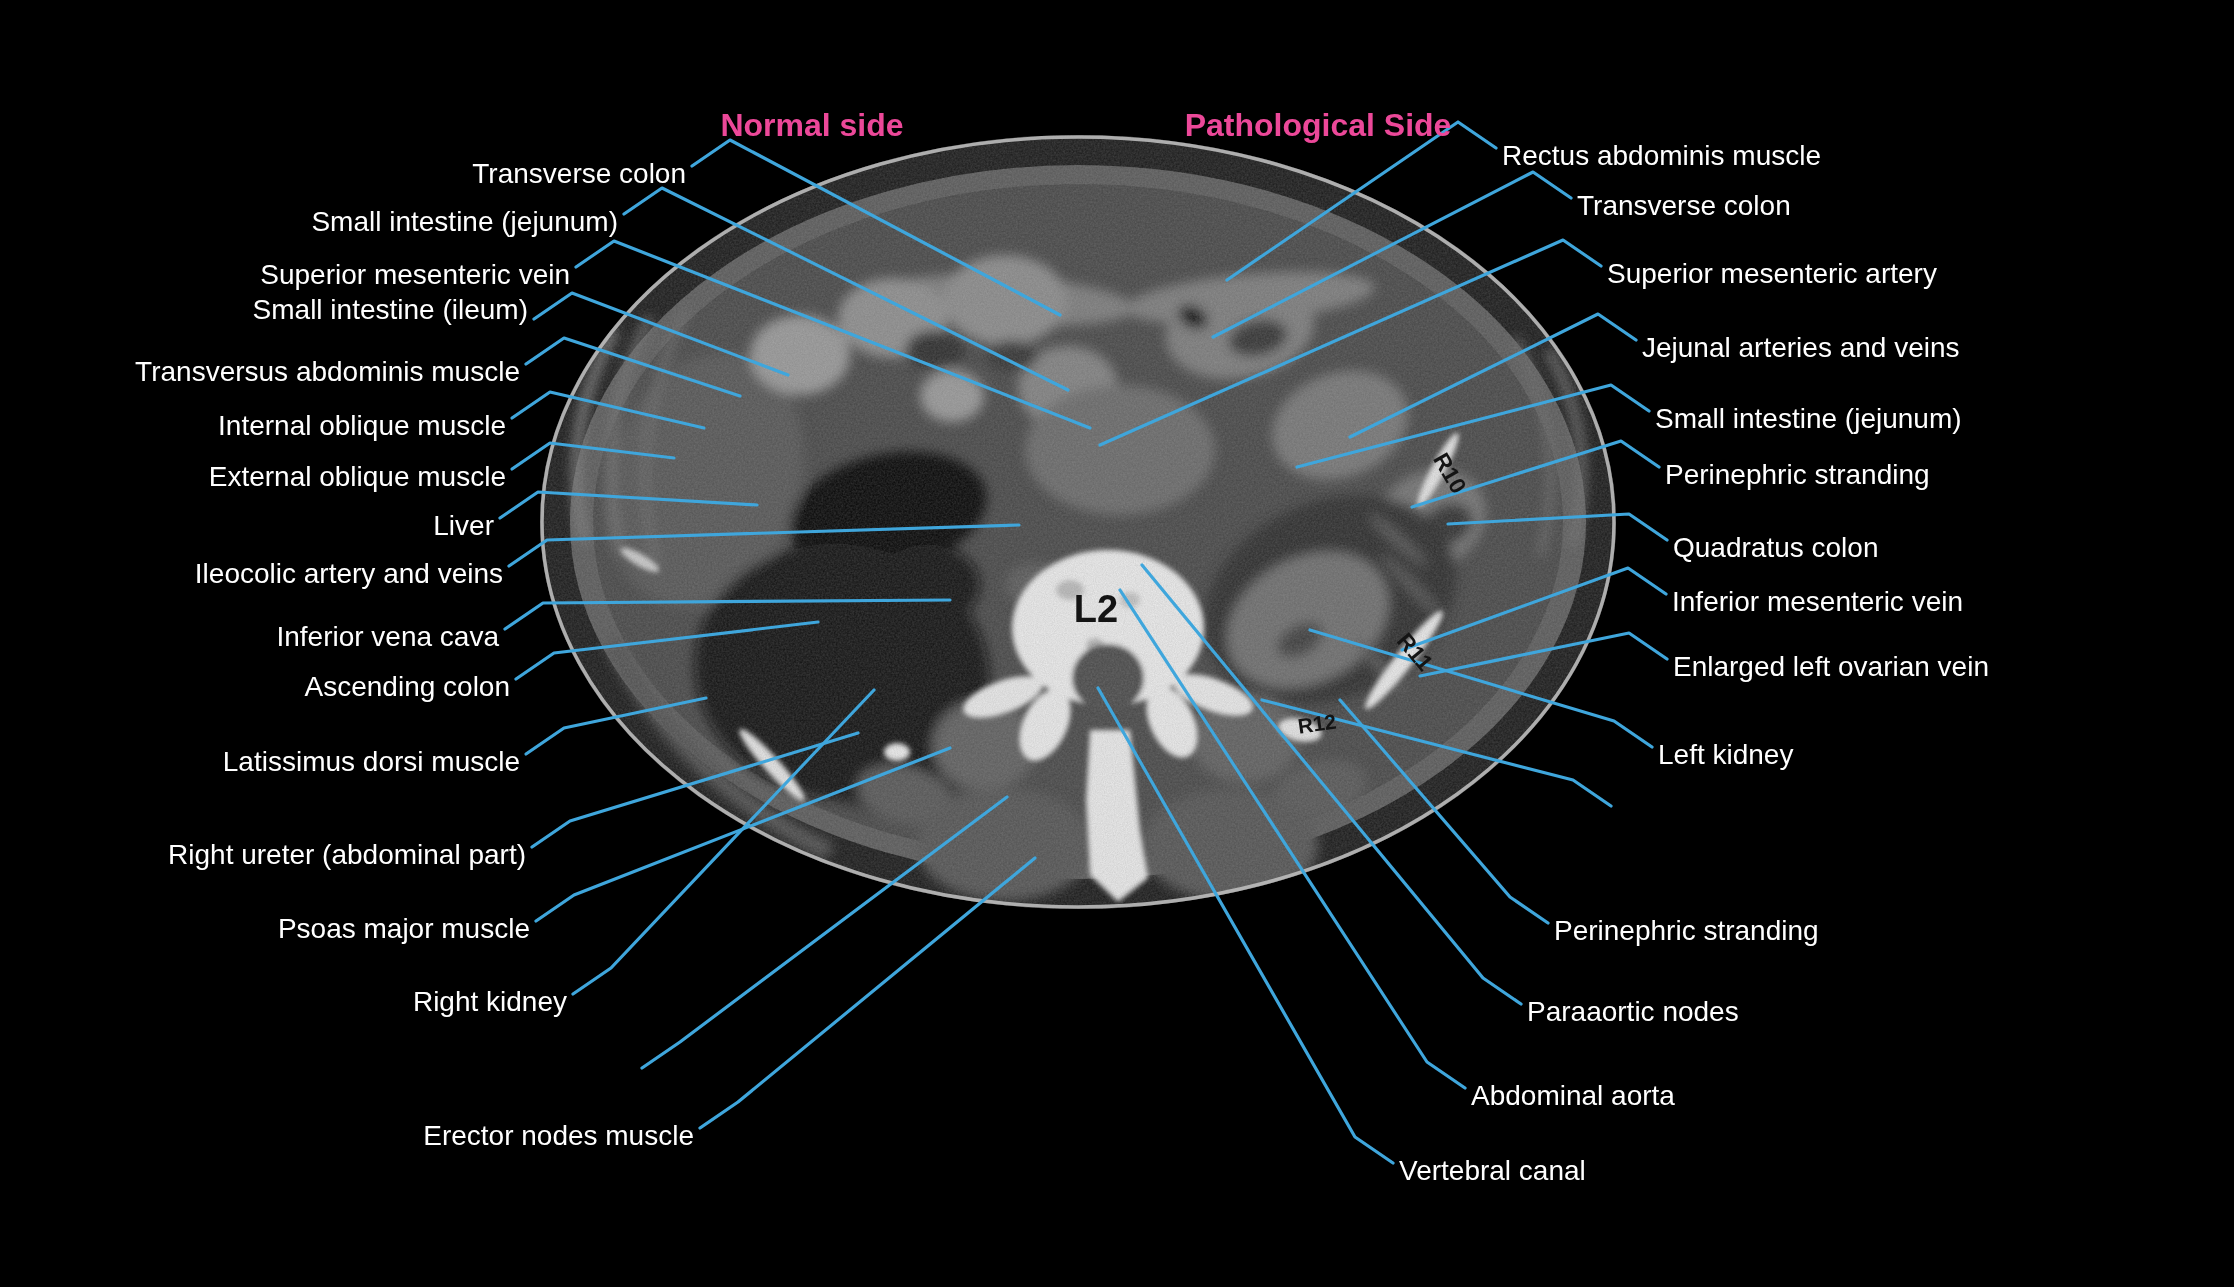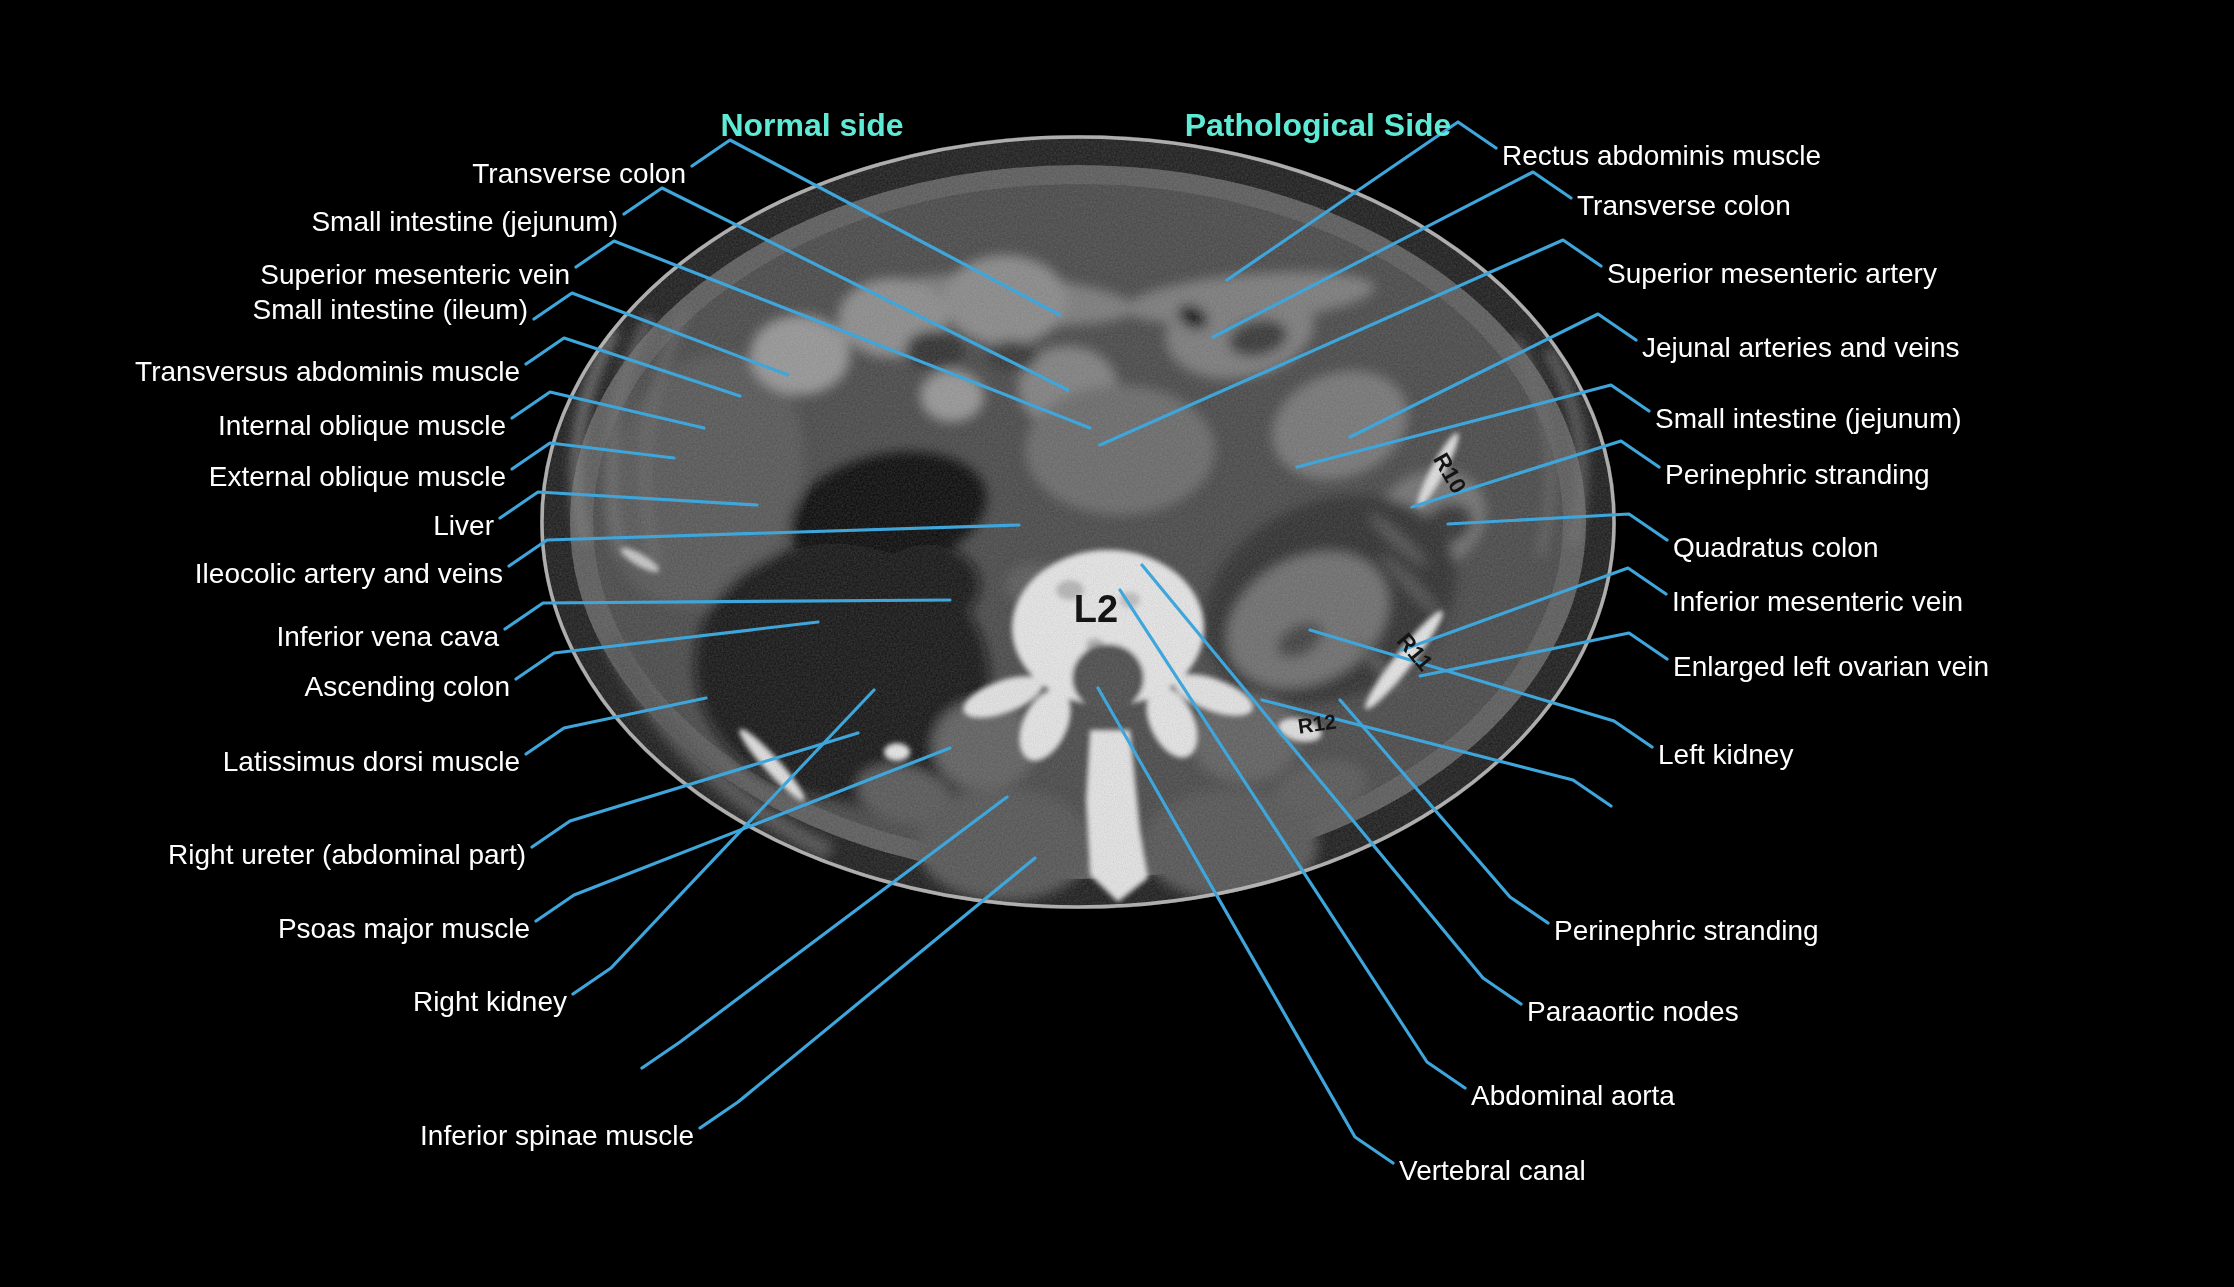--- a/index.html
+++ b/index.html
@@ -1,21 +1,21 @@
 <!DOCTYPE html>
 <html><head>
 <meta charset="utf-8">
 <style>
   html,body{margin:0;padding:0;background:#000;}
   #stage{position:relative;width:2234px;height:1287px;background:#000;overflow:hidden;
          font-family:"Liberation Sans",sans-serif;}
   #ct-svg{position:absolute;left:0;top:0;z-index:1;}
   .lbl{position:absolute;z-index:3;color:#fff;font-size:28px;line-height:34px;white-space:nowrap;}
   .lbl.left{text-align:right;}
-  .hdr{position:absolute;z-index:3;top:107px;transform:translateX(-50%);color:#5eead4;
+  .hdr{position:absolute;z-index:3;top:107px;transform:translateX(-50%);color:#ec4899;
        font-size:32px;font-weight:700;white-space:nowrap;}
   .ct-text{font-family:"Liberation Sans",sans-serif;font-weight:700;fill:#141414;}
 </style>
 </head>
 <body>
 
 <div id="stage">
 
   <svg id="ct-svg" width="2234" height="1287" viewBox="0 0 2234 1287" aria-hidden="true">
     <defs>
@@ -186,21 +186,21 @@
   <div class="lbl left" style="right:1728px;top:409px">Internal oblique muscle</div>
   <div class="lbl left" style="right:1728px;top:460px">External oblique muscle</div>
   <div class="lbl left" style="right:1740px;top:509px">Liver</div>
   <div class="lbl left" style="right:1731px;top:557px">Ileocolic artery and veins</div>
   <div class="lbl left" style="right:1735px;top:620px">Inferior vena cava</div>
   <div class="lbl left" style="right:1724px;top:670px">Ascending colon</div>
   <div class="lbl left" style="right:1714px;top:745px">Latissimus dorsi muscle</div>
   <div class="lbl left" style="right:1708px;top:838px">Right ureter (abdominal part)</div>
   <div class="lbl left" style="right:1704px;top:912px">Psoas major muscle</div>
   <div class="lbl left" style="right:1667px;top:985px">Right kidney</div>
-  <div class="lbl left" style="right:1540px;top:1119px">Inferior spinae muscle</div>
+  <div class="lbl left" style="right:1540px;top:1119px">Erector nodes muscle</div>
 
   <div class="lbl" style="left:1502px;top:139px">Rectus abdominis muscle</div>
   <div class="lbl" style="left:1577px;top:189px">Transverse colon</div>
   <div class="lbl" style="left:1607px;top:257px">Superior mesenteric artery</div>
   <div class="lbl" style="left:1642px;top:331px">Jejunal arteries and veins</div>
   <div class="lbl" style="left:1655px;top:402px">Small intestine (jejunum)</div>
   <div class="lbl" style="left:1665px;top:458px">Perinephric stranding</div>
   <div class="lbl" style="left:1673px;top:531px">Quadratus colon</div>
   <div class="lbl" style="left:1672px;top:585px">Inferior mesenteric vein</div>
   <div class="lbl" style="left:1673px;top:650px">Enlarged left ovarian vein</div>

